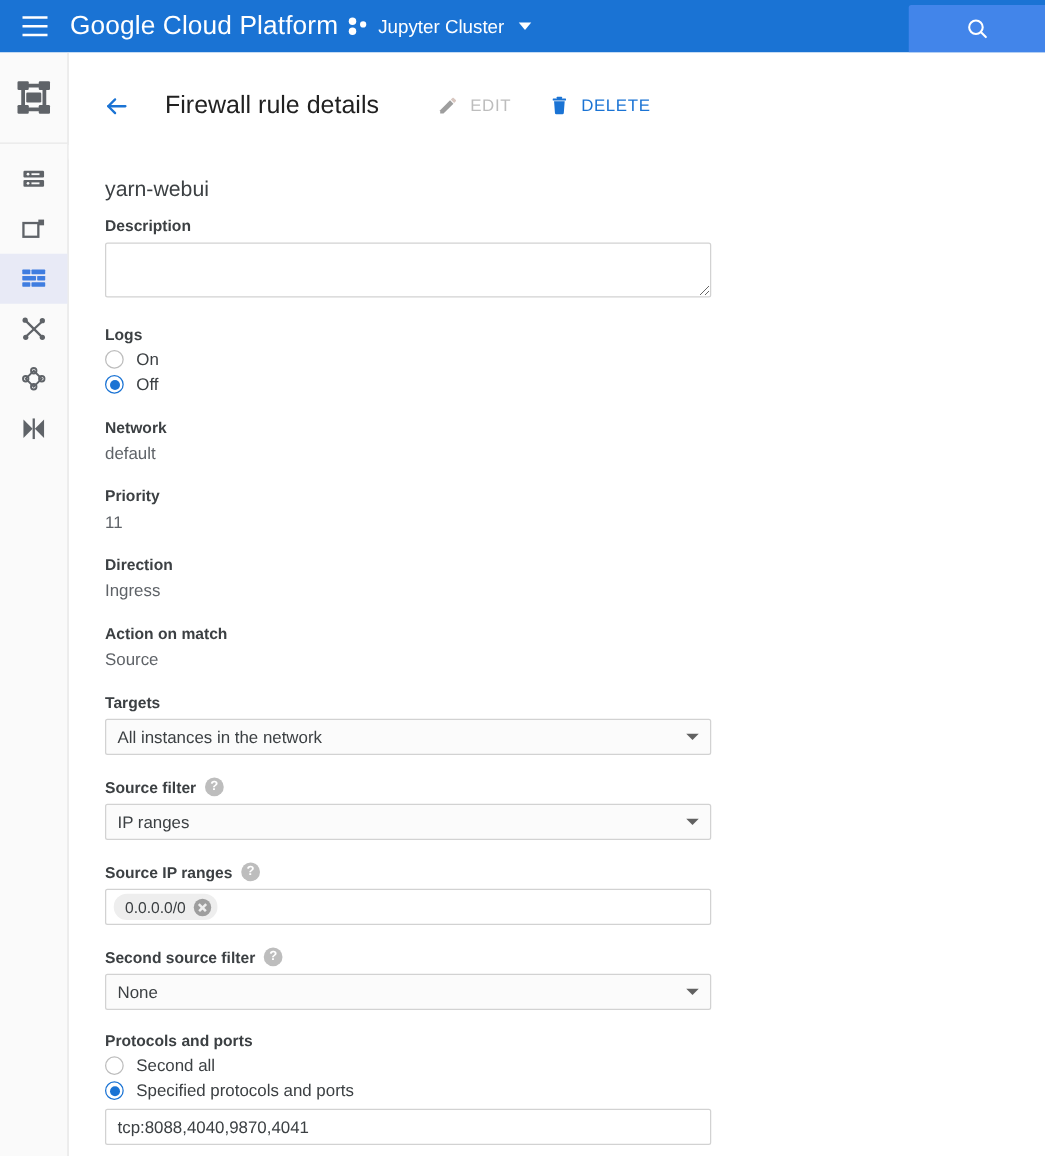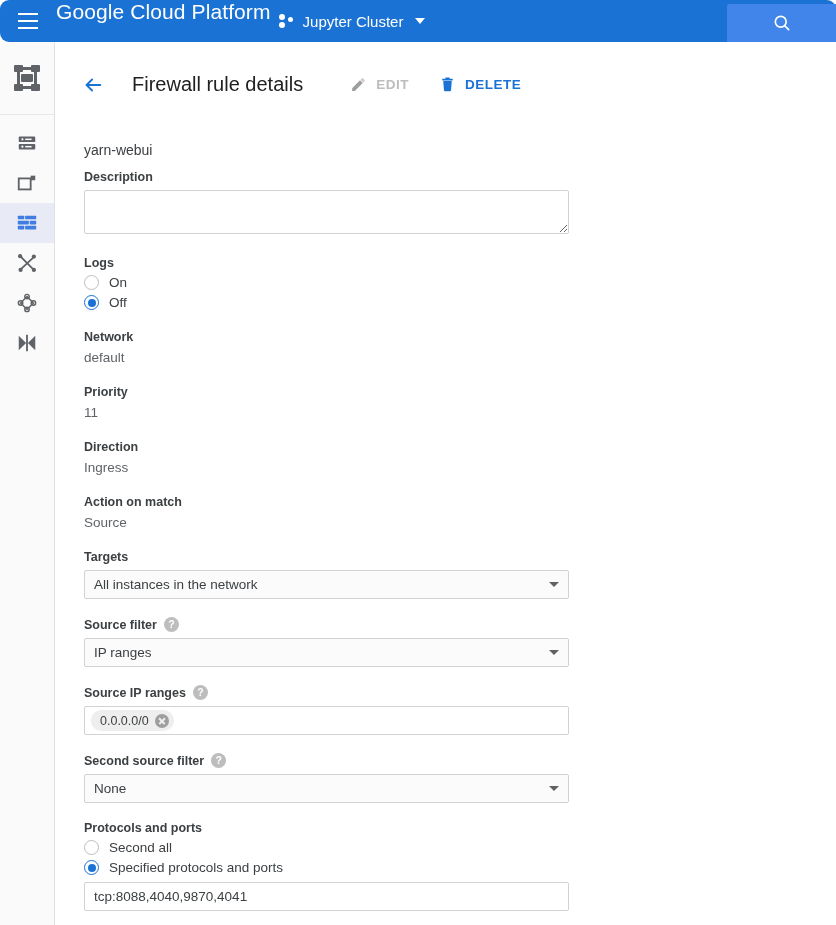--- a/index.html
+++ b/index.html
@@ -8,21 +8,21 @@
     font-family: "Liberation Sans", sans-serif;
     background: #fff;
     overflow: hidden;
   }
 
   
   .topbar {
     position: absolute; top: 0; left: 0;
     width: 836px; height: 42px;
     background: #1a73d4;
-    display: flex;  border-radius: 9px;
+    display: flex; align-items: center;
   }
   .hamburger {
     width: 56px; height: 42px;
     display: flex; flex-direction: column; align-items: center; justify-content: center;
     cursor: pointer;
   }
   .hamburger span {
     display: block; width: 20px; height: 2.5px; background: #fff; margin: 2.3px 0;
   }
   .brand {
@@ -85,36 +85,36 @@
     width: 24px; height: 24px; margin-left: 26px; cursor: pointer;
     display: flex; align-items: center; justify-content: center;
   }
   .pagetitle {
     font-size: 20px; color: #212121; font-weight: 400;
     margin-left: 27px; white-space: nowrap;
   }
   .head-actions { display: flex; align-items: center; margin-left: 47px; gap: 30px; }
   .act {
     display: flex; align-items: center; gap: 9px;
-    font-size: 13.5px; font-weight: 700; letter-spacing: .5px;
+    font-size: 13.5px; font-weight: 400; letter-spacing: .5px;
     cursor: pointer; white-space: nowrap;
   }
   .act.disabled { color: #bdbdbd; cursor: default; }
   .act.primary { color: #1a73d4; }
 
   
   .main {
     position: absolute; left: 55px; top: 116px;
     width: 781px; height: 809px;
     background: #fff;
     overflow: hidden;
   }
   .form { padding: 26px 0 0 29px; width: 520px; }
 
-  .rulename { font-size: 14px; color: #3c4043; margin-bottom: 12px; }
+  .rulename { font-size: 17px; color: #3c4043; margin-bottom: 12px; }
 
   .lbl {
     font-size: 12.5px; font-weight: 700; color: #3c4043;
     display: flex; align-items: center; gap: 7px;
   }
   .val { font-size: 13.5px; color: #5f6368; margin-top: 6px; }
 
   .helpicon {
     width: 15px; height: 15px; border-radius: 50%;
     background: #bdbdbd; color: #fff;

